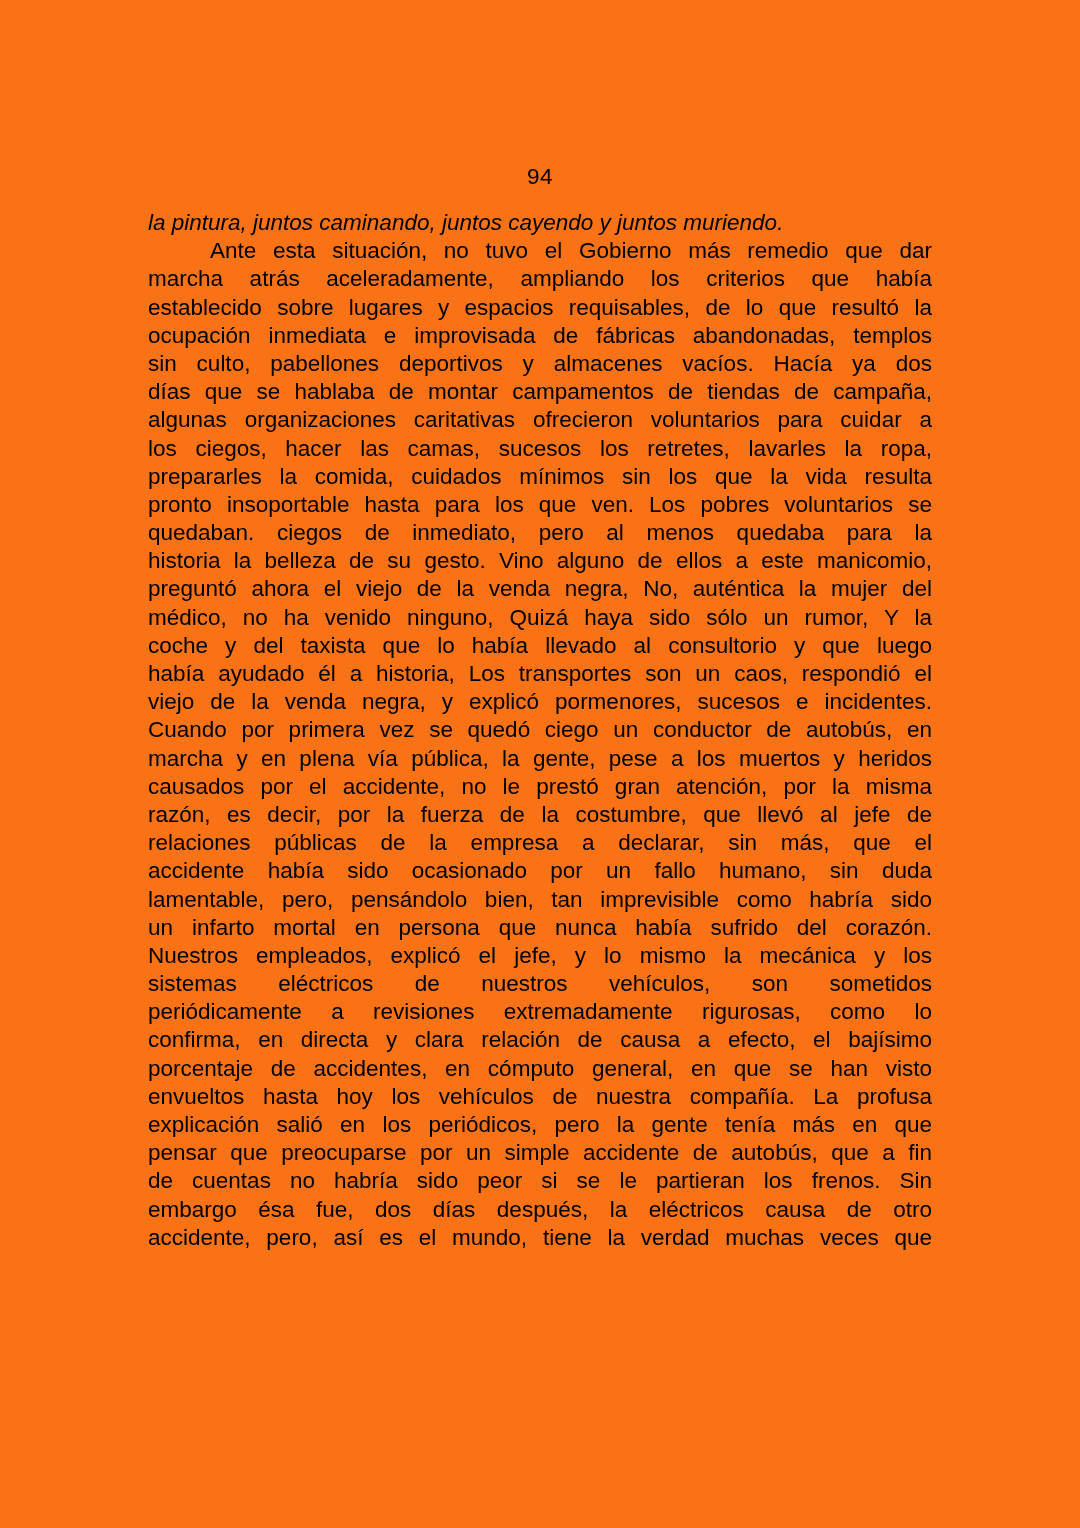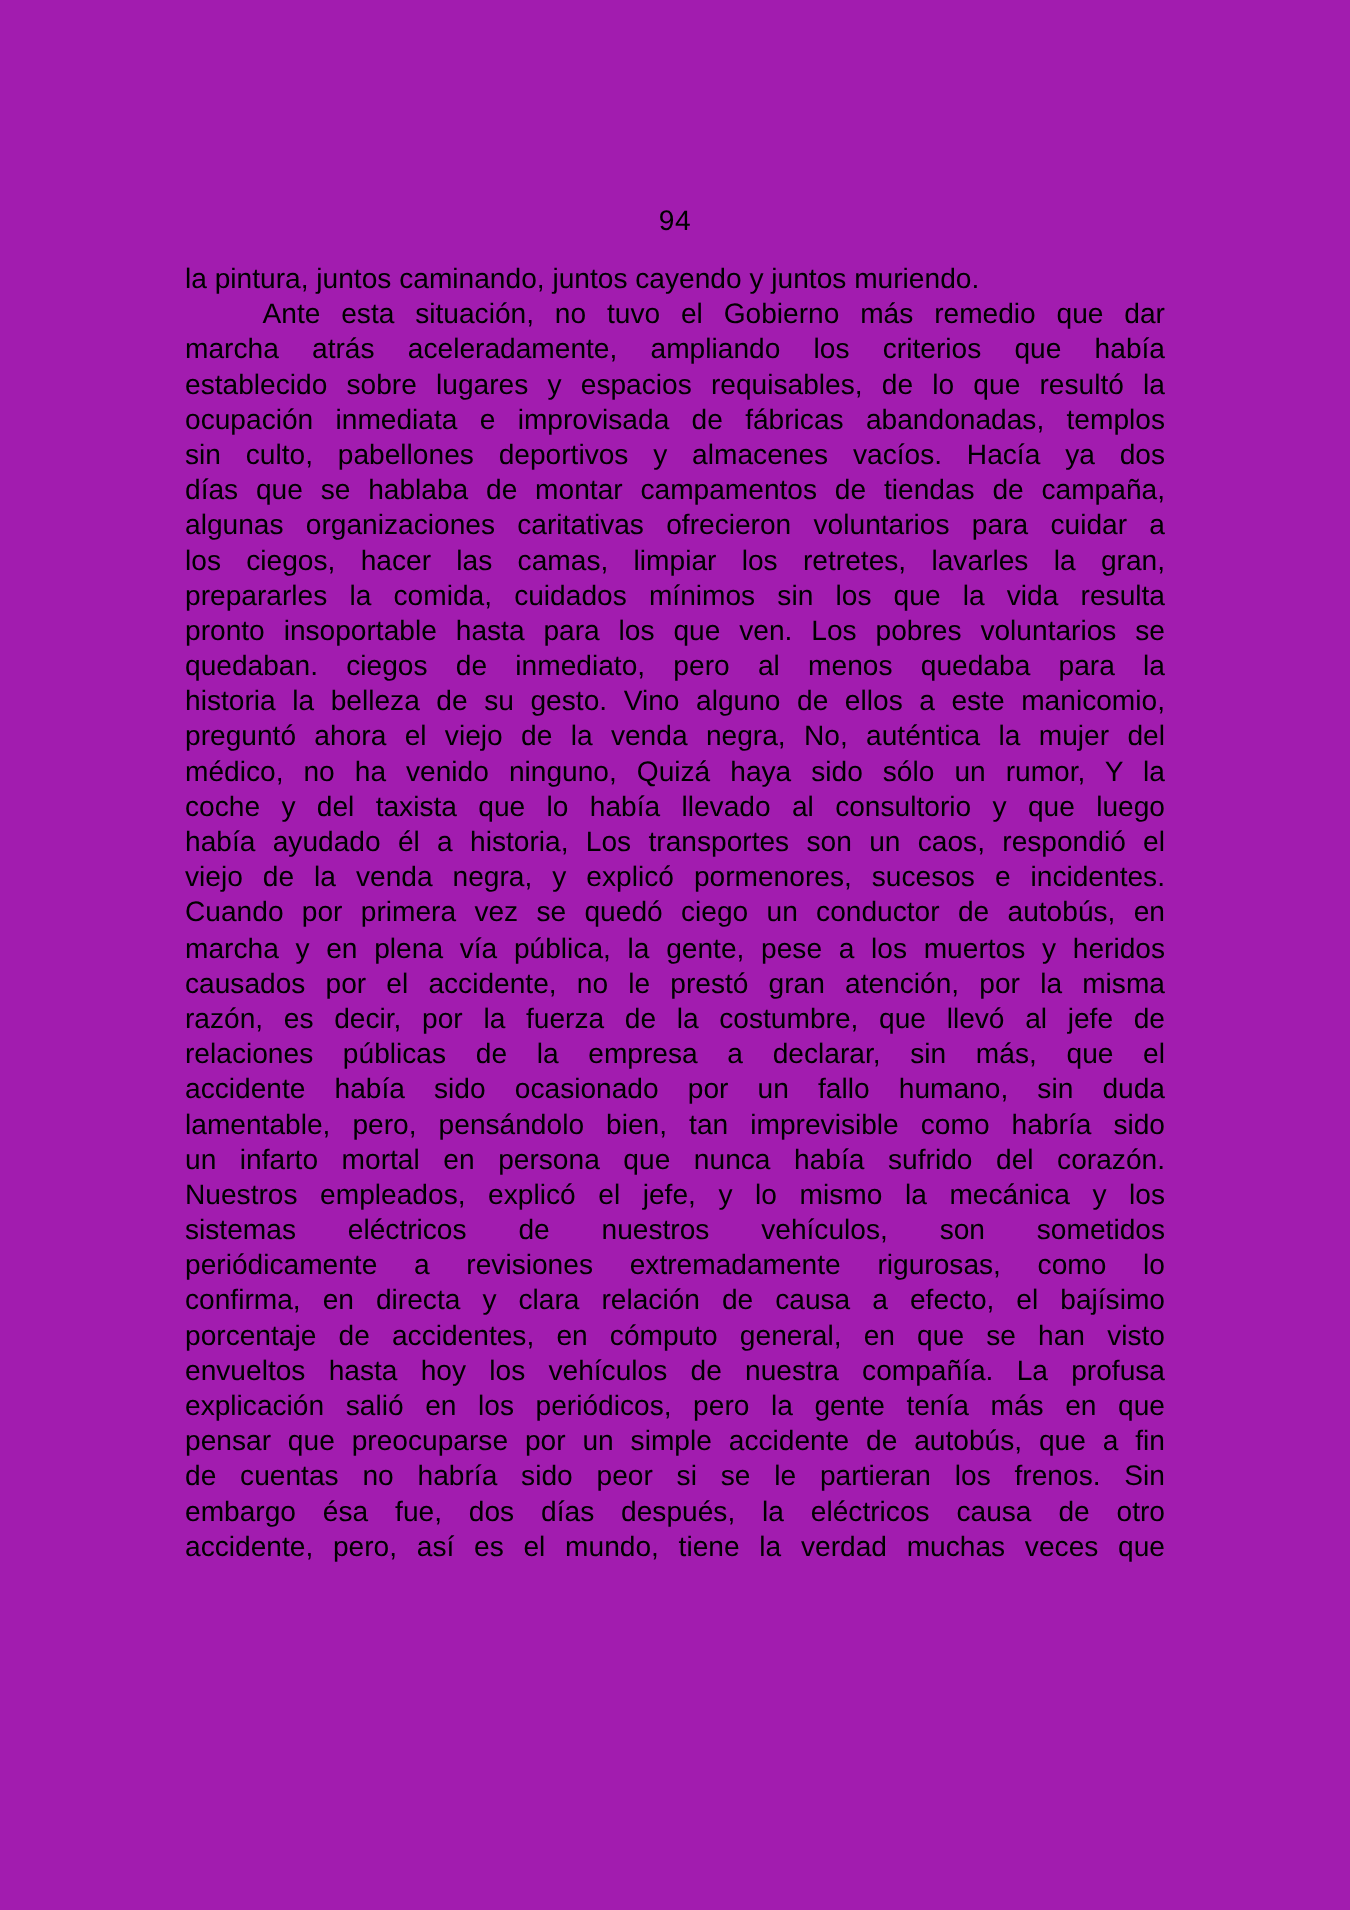--- a/index.html
+++ b/index.html
@@ -14,21 +14,21 @@
     overflow: hidden;
     font-family: "Liberation Sans", "DejaVu Sans", sans-serif;
     color: #000000;
   }
   .page {
     position: absolute;
     left: 0;
     top: 0;
     width: 1080px;
     height: 1528px;
-    background: #a21caf;
+    background: #f97316;
   }
   .page-number {
     position: absolute;
     top: 165px;
     left: 148px;
     width: 784px;
     text-align: center;
     font-size: 22.5px;
     line-height: 24px;
     letter-spacing: 0.5px;
@@ -44,40 +44,41 @@
   .line {
     white-space: normal;
     text-align: justify;
     text-align-last: justify;
     height: 28.2px;
     overflow: hidden;
   }
   .line.no-just {
     text-align: right;
     text-align-last: left;
+    font-style: italic;
   }
   .line.indent {
     text-indent: 62px;
   }
 </style>
 </head>
 <body>
 
 <div class="page">
   <div class="page-number">94</div>
   <div class="body-text" id="body-text">
       <div class="line no-just">la pintura, juntos caminando, juntos cayendo y juntos muriendo.</div>
       <div class="line indent">Ante esta situación, no tuvo el Gobierno más remedio que dar</div>
       <div class="line">marcha atrás aceleradamente, ampliando los criterios que había</div>
       <div class="line">establecido sobre lugares y espacios requisables, de lo que resultó la</div>
       <div class="line">ocupación inmediata e improvisada de fábricas abandonadas, templos</div>
       <div class="line">sin culto, pabellones deportivos y almacenes vacíos. Hacía ya dos</div>
       <div class="line">días que se hablaba de montar campamentos de tiendas de campaña,</div>
       <div class="line">algunas organizaciones caritativas ofrecieron voluntarios para cuidar a</div>
-      <div class="line">los ciegos, hacer las camas, limpiar los retretes, lavarles la gran,</div>
+      <div class="line">los ciegos, hacer las camas, sucesos los retretes, lavarles la ropa,</div>
       <div class="line">prepararles la comida, cuidados mínimos sin los que la vida resulta</div>
       <div class="line">pronto insoportable hasta para los que ven. Los pobres voluntarios se</div>
       <div class="line">quedaban. ciegos de inmediato, pero al menos quedaba para la</div>
       <div class="line">historia la belleza de su gesto. Vino alguno de ellos a este manicomio,</div>
       <div class="line">preguntó ahora el viejo de la venda negra, No, auténtica la mujer del</div>
       <div class="line">médico, no ha venido ninguno, Quizá haya sido sólo un rumor, Y la</div>
       <div class="line">coche y del taxista que lo había llevado al consultorio y que luego</div>
       <div class="line">había ayudado él a historia, Los transportes son un caos, respondió el</div>
       <div class="line">viejo de la venda negra, y explicó pormenores, sucesos e incidentes.</div>
       <div class="line">Cuando por primera vez se quedó ciego un conductor de autobús, en</div>

